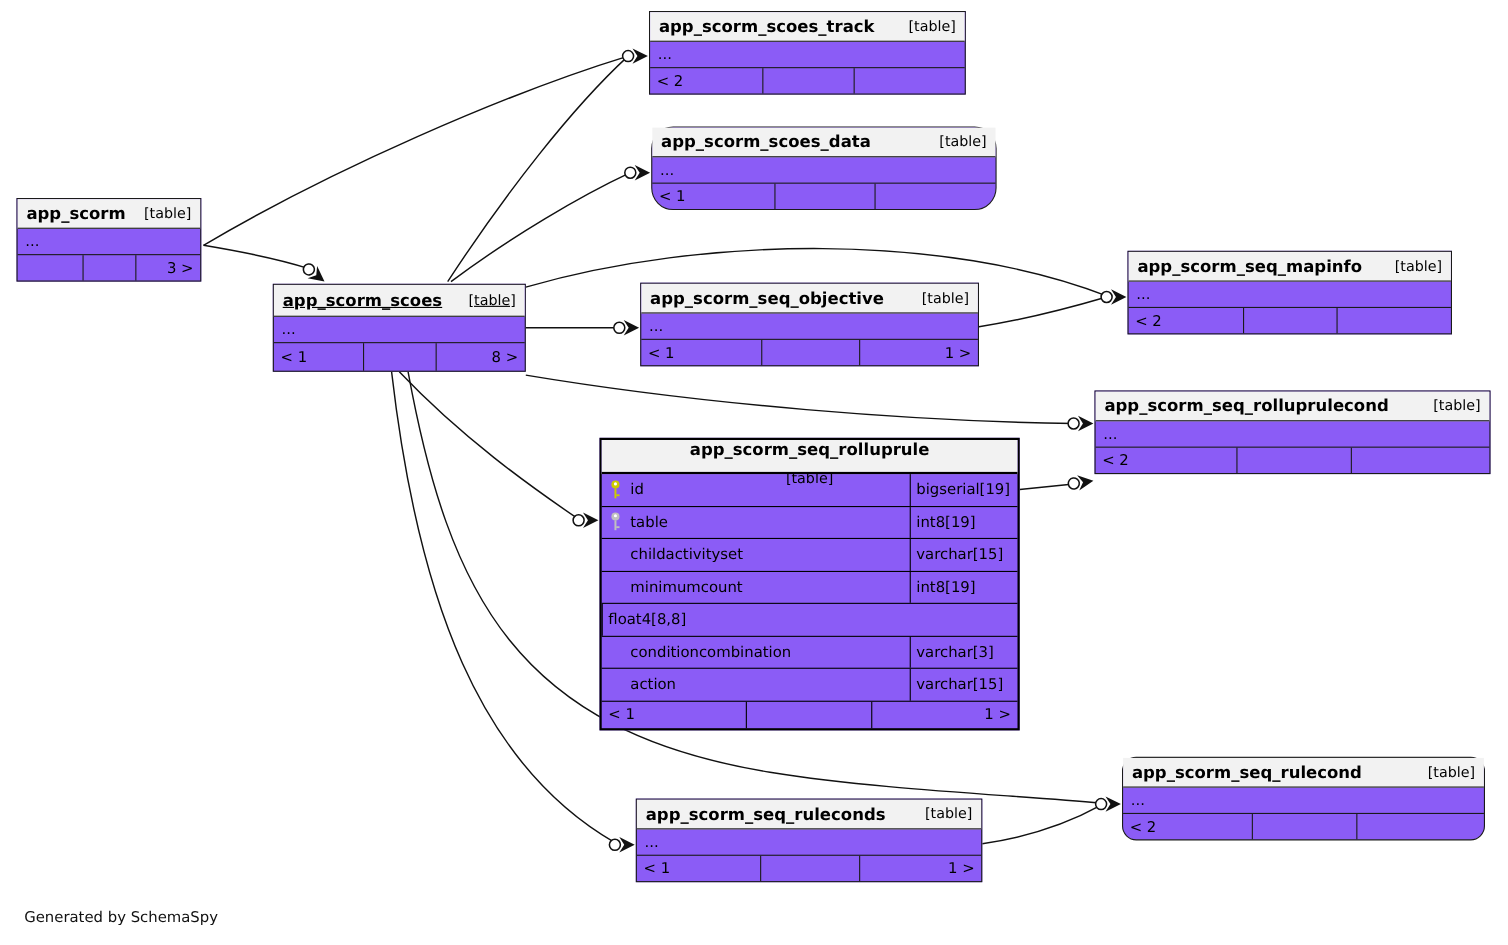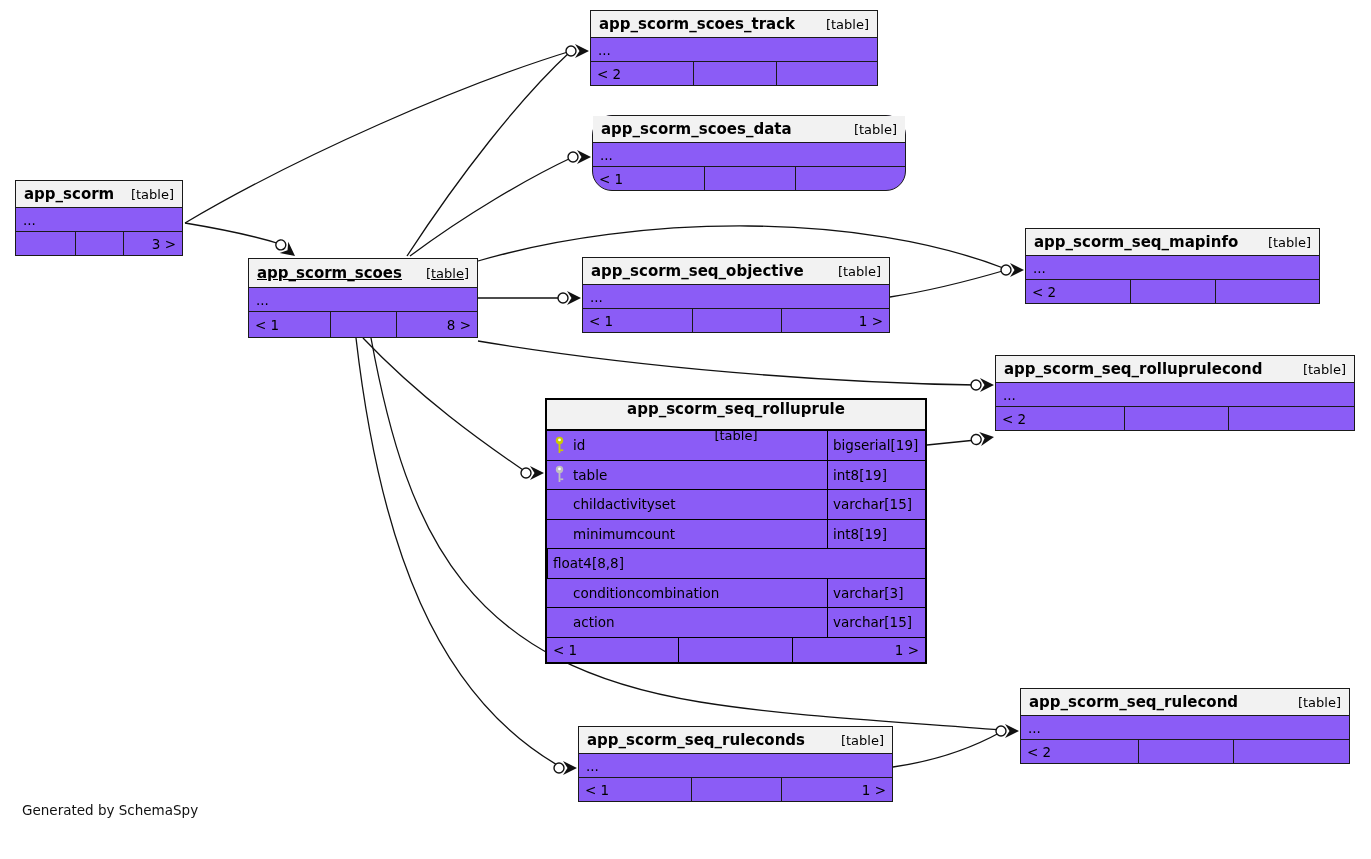--- a/index.html
+++ b/index.html
@@ -89,21 +89,21 @@
     display: flex;
     align-items: center;
     padding: 4px 5px;
   }
   .key-icon.pk { color: var(--pk-color); }
   .key-icon.fk { color: var(--fk-color); }
 
   .credit {
     position: absolute;
     left: 22px;
-    top: 802px;
+    top: 826px;
     font-size: 13.5px;
     color: #111;
   }
 </style>
 </head>
 <body>
 
 <div class="canvas">
 
   <svg class="edges" width="1371" height="859" viewBox="0 0 1371 859">
@@ -327,21 +327,21 @@
       <div class="cell-type">varchar[15]</div>
     </div>
 
     <div class="foot" style="grid-template-columns:35% 30% 35%;">
       <span>&lt; 1</span>
       <span></span>
       <span>1 &gt;</span>
     </div>
   </div>
 
-  <div class="tbl" style="left:1020px; top:688px; width:330px;">
+  <div class="tbl" style="left:1020px; top:688px; width:330px;border-radius:13px;">
     <div class="hdr">
       <span class="tname">app_scorm_seq_rulecond</span>
       <span class="ttype">[table]</span>
     </div>
     <div class="ellipsis-row">...</div>
     <div class="foot">
       <span>&lt; 2</span>
       <span></span>
       <span></span>
     </div>

